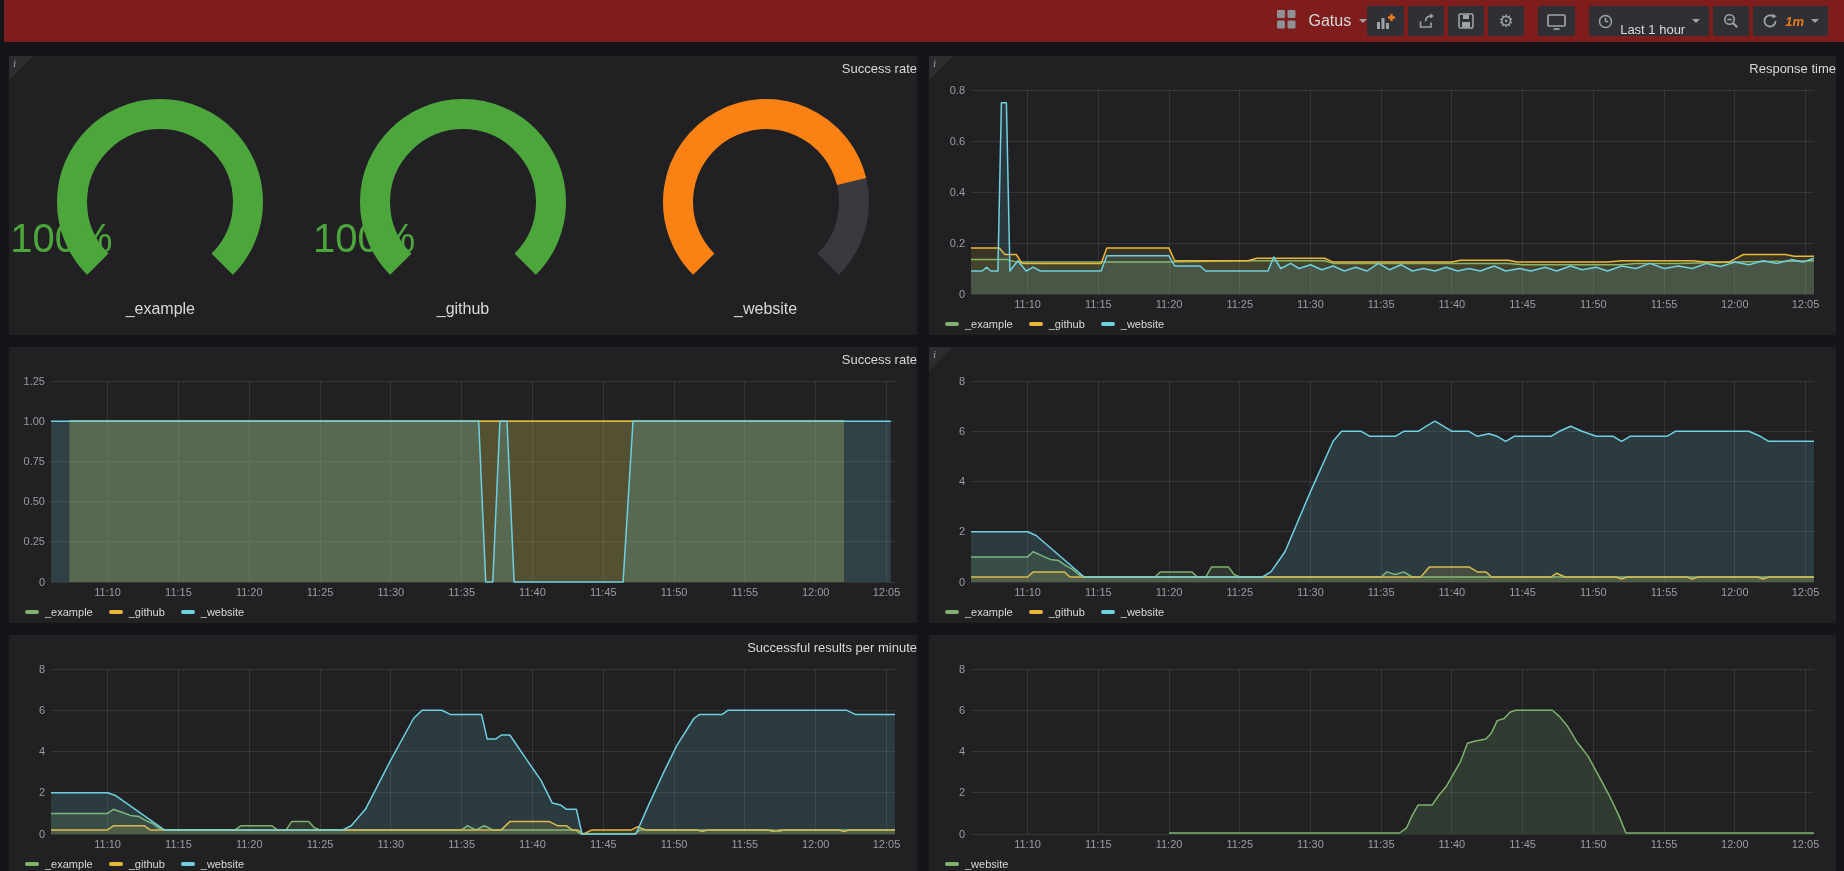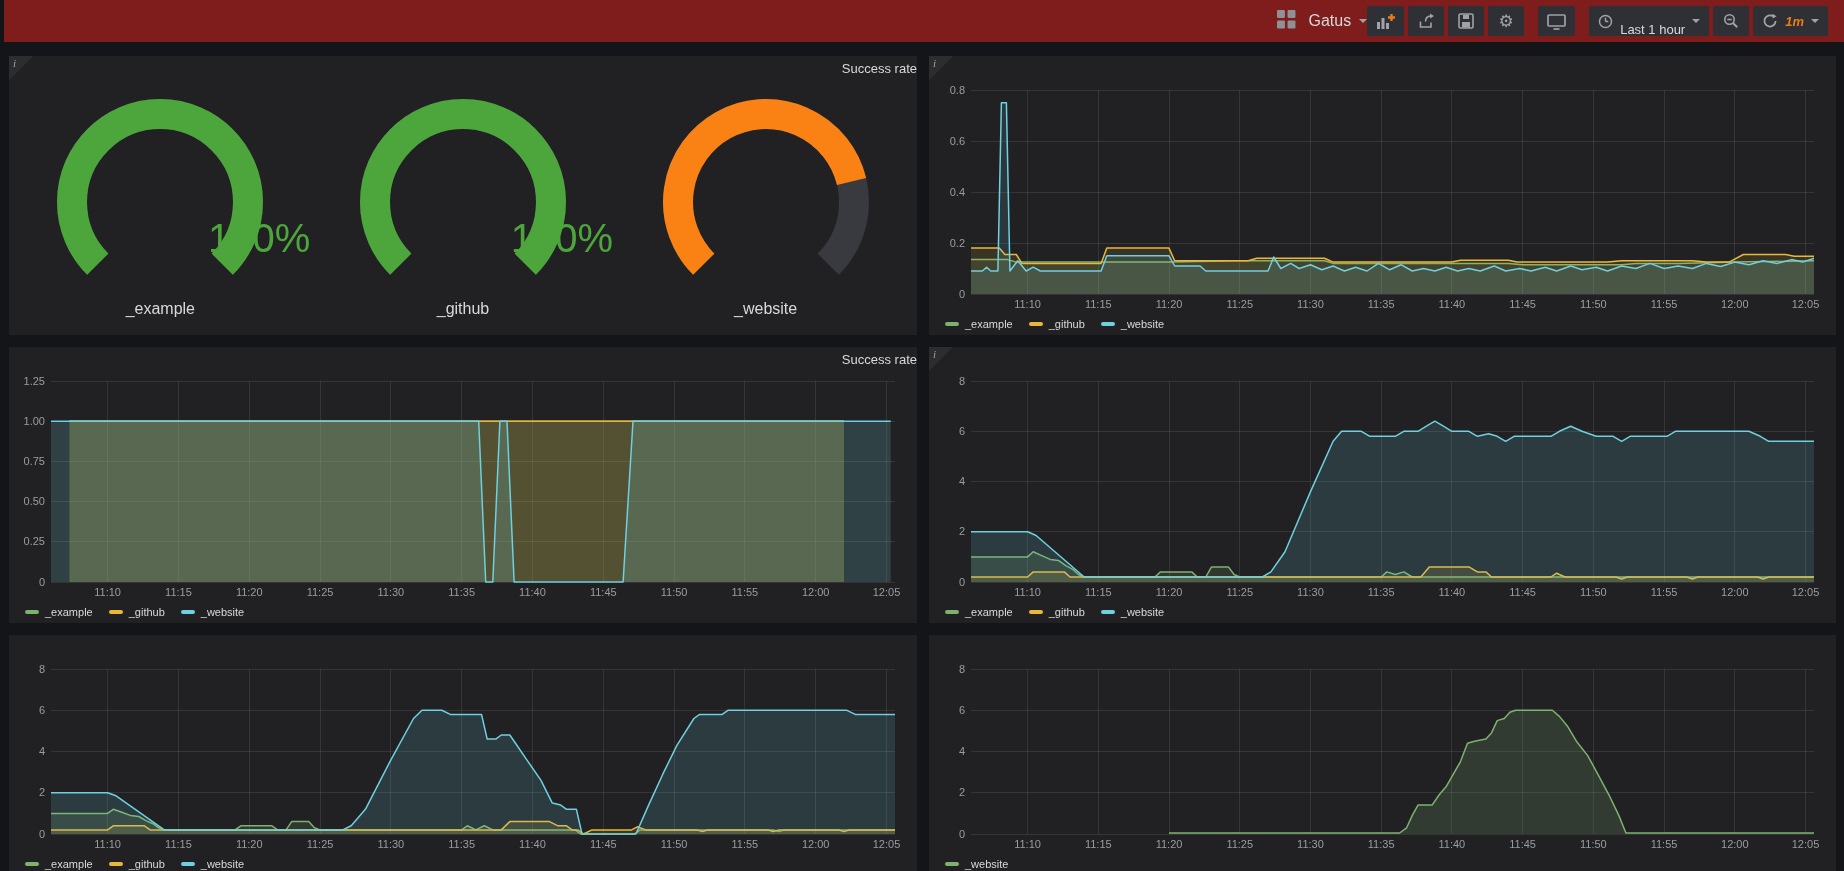--- a/index.html
+++ b/index.html
@@ -48,21 +48,21 @@
   .legend{ height:22px; display:flex; align-items:center; gap:16px; padding-left:10px;
     font-size:11px; color:#d8d9da; }
   .legend-item{ display:flex; align-items:center; cursor:pointer; }
   .swatch{ width:14px; height:4px; border-radius:2px; margin-right:6px; display:inline-block; }
   svg .grid{ stroke:rgba(255,255,255,0.09); stroke-width:1; shape-rendering:crispEdges; }
   svg .ylab{ fill:#9a9ca0; font-size:11px; text-anchor:end; font-family:"Liberation Sans",sans-serif;}
   svg .xlab{ fill:#9a9ca0; font-size:11px; text-anchor:middle; font-family:"Liberation Sans",sans-serif;}
   
   .gauges-row{ display:flex; justify-content:space-around; padding-top:8px; }
   .gauge{ width:300px; position:relative; text-align:center; }
-  .gauge-value{ position:absolute; top:126px; left:0; width:100%; text-align:right;
+  .gauge-value{ position:absolute; top:126px; left:0; width:100%; text-align:left;
     font-size:40px; font-weight:500; }
   .gauge-label{ font-size:16px; color:#d8d9da; margin-top:0px; }
 </style>
 </head>
 <body>
 
 <header class="navbar">
   <div class="nav-left">
     <span class="grid-icon">
       <svg width="19" height="19" viewBox="0 0 18 18">
@@ -170,20 +170,21 @@
           </svg></div>
       <div class="gauge-label">_website</div>
     </div>
   </div>
 </section>
 
 <section class="panel" id="p-response">
   <div class="info-corner">
       <span>i</span>
     </div>
+  <h2 class="panel-title">Response time</h2>
   <div class="chart-body">
     <div class="chart-box"><svg width="895" height="231">
           <line class="grid" x1="36" x2="879" y1="212" y2="212"></line>
           <text class="ylab" x="30" y="215.5">0</text>
           <line class="grid" x1="36" x2="879" y1="161" y2="161"></line>
           <text class="ylab" x="30" y="164.5">0.2</text>
           <line class="grid" x1="36" x2="879" y1="110" y2="110"></line>
           <text class="ylab" x="30" y="113.5">0.4</text>
           <line class="grid" x1="36" x2="879" y1="59.00000000000002" y2="59.00000000000002"></line>
           <text class="ylab" x="30" y="62.50000000000002">0.6</text>
@@ -332,20 +333,21 @@
         </svg></div>
     <div class="legend">
         <span class="legend-item"><span class="swatch" style="background:#7EB26D"></span>_example</span>
         <span class="legend-item"><span class="swatch" style="background:#EAB839"></span>_github</span>
         <span class="legend-item"><span class="swatch" style="background:#6ED0E0"></span>_website</span>
       </div>
   </div>
 </section>
 
 <section class="panel" id="p-successful">
+  <h2 class="panel-title">Successful results per minute</h2>
   <div class="chart-body">
     <div class="chart-box"><svg width="896" height="192">
           <line class="grid" x1="36" x2="880" y1="173" y2="173"></line>
           <text class="ylab" x="30" y="176.5">0</text>
           <line class="grid" x1="36" x2="880" y1="131.75" y2="131.75"></line>
           <text class="ylab" x="30" y="135.25">2</text>
           <line class="grid" x1="36" x2="880" y1="90.5" y2="90.5"></line>
           <text class="ylab" x="30" y="94">4</text>
           <line class="grid" x1="36" x2="880" y1="49.25" y2="49.25"></line>
           <text class="ylab" x="30" y="52.75">6</text>

